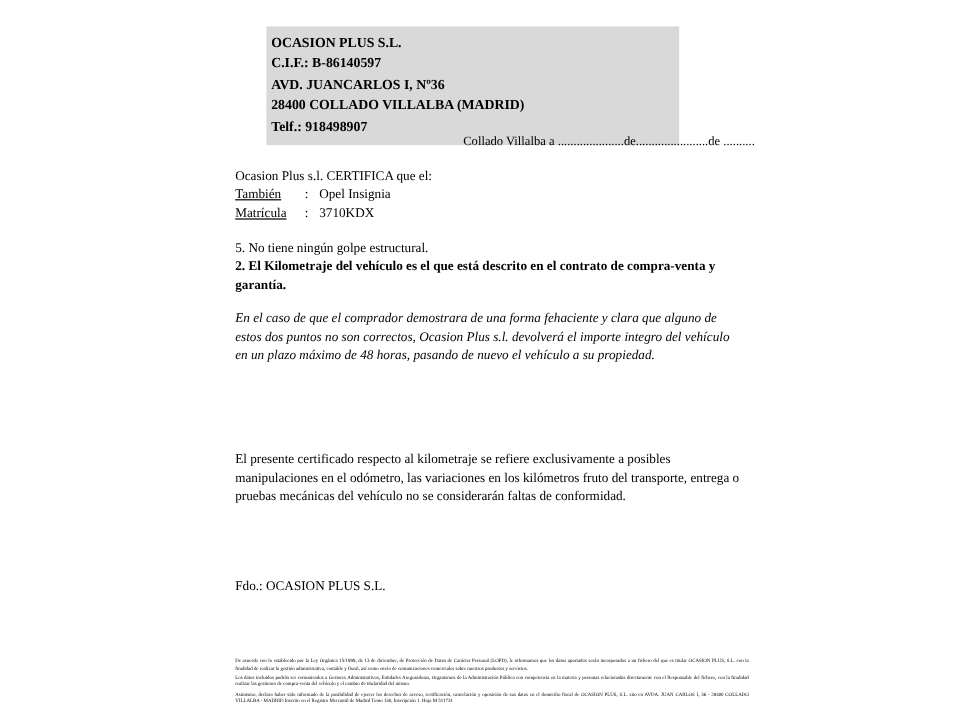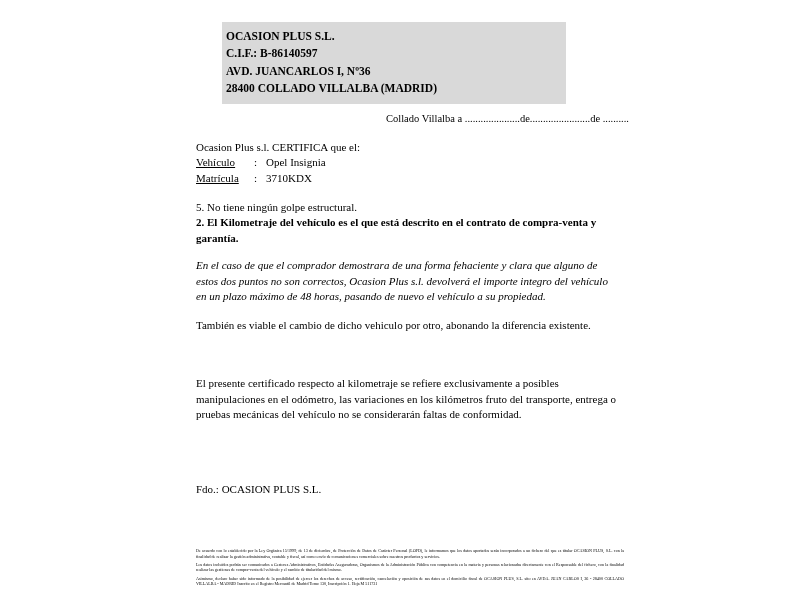--- a/index.html
+++ b/index.html
@@ -89,44 +89,44 @@
 </head>
 <body>
 
 <div class="page">
 
   <div class="letterhead">
     <div>OCASION PLUS S.L.</div>
     <div>C.I.F.: B-86140597</div>
     <div>AVD. JUANCARLOS I, Nº36</div>
     <div>28400 COLLADO VILLALBA (MADRID)</div>
+    <div>Telf.: 918498907</div>
   </div>
 
   <div class="date-line">Collado Villalba a .....................de.......................de ..........</div>
 
   <div class="body-block certify">Ocasion Plus s.l. CERTIFICA que el:</div>
 
   <div class="body-block vehicle-table">
     <div class="vehicle-row">
-      <span class="vehicle-label">Vehículo</span>
+      <span class="vehicle-label">También</span>
       <span class="vehicle-colon">:</span>
       <span>Opel Insignia</span>
     </div>
     <div class="vehicle-row">
       <span class="vehicle-label">Matrícula</span>
       <span class="vehicle-colon">:</span>
       <span>3710KDX</span>
     </div>
   </div>
 
   <div class="body-block point-1">5. No tiene ningún golpe estructural.</div>
   <div class="body-block point-2">2. El Kilometraje del vehículo es el que está descrito en el contrato de compra-venta y garantía.</div>
 
   <div class="body-block para-1">En el caso de que el comprador demostrara de una forma fehaciente y clara que alguno de estos dos puntos no son correctos, Ocasion Plus s.l. devolverá el importe integro del vehículo en un plazo máximo de 48 horas, pasando de nuevo el vehículo a su propiedad.</div>
-  <div class="body-block para-2">También es viable el cambio de dicho vehiculo por otro, abonando la diferencia existente.</div>
   <div class="body-block signature">Fdo.: OCASION PLUS S.L.</div>
 
   <div class="body-block para-4">El presente certificado respecto al kilometraje se refiere exclusivamente a posibles manipulaciones en el odómetro, las variaciones en los kilómetros fruto del transporte, entrega o pruebas mecánicas del vehículo no se considerarán faltas de conformidad.</div>
 
   <div class="legal">
     <p>De acuerdo con lo establecido por la Ley Orgánica 15/1999, de 13 de diciembre, de Protección de Datos de Carácter Personal (LOPD), le informamos que los datos aportados serán incorporados a un fichero del que es titular OCASION PLUS, S.L. con la finalidad de realizar la gestión administrativa, contable y fiscal, así como envío de comunicaciones comerciales sobre nuestros productos y servicios.</p>
     <p>Los datos incluidos podrán ser comunicados a Gestores Administrativos, Entidades Aseguradoras, Organismos de la Administración Pública con competencia en la materia y personas relacionadas directamente con el Responsable del fichero, con la finalidad realizar las gestiones de compra-venta del vehículo y el cambio de titularidad del mismo.</p>
     <p>Asimismo, declaro haber sido informado de la posibilidad de ejercer los derechos de acceso, rectificación, cancelación y oposición de sus datos en el domicilio fiscal de OCASION PLUS, S.L. sito en AVDA. JUAN CARLOS I, 36 - 28400 COLLADO VILLALBA - MADRID  Inscrito en el Registro Mercantil de Madrid Tomo 130, Inscripción 1. Hoja M 511731</p>
   </div>
 

